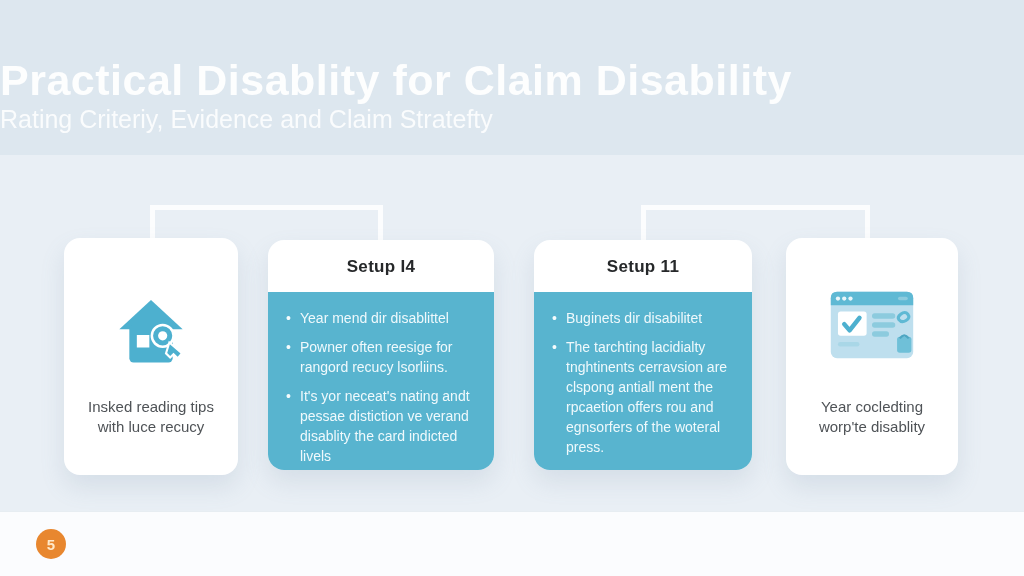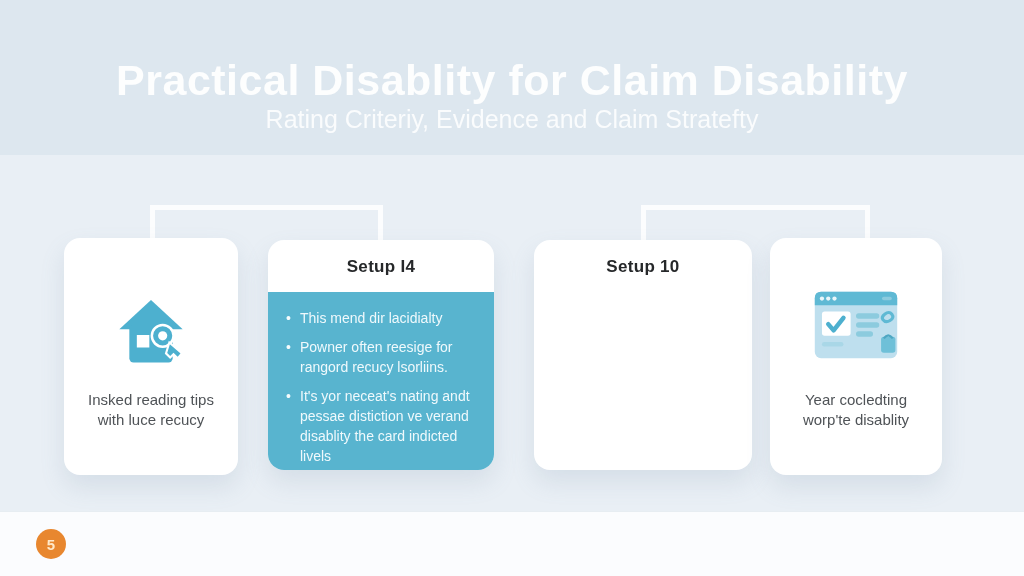--- a/index.html
+++ b/index.html
@@ -10,21 +10,20 @@
     position: relative;
     width: 1024px; height: 576px;
     background: #e9eff5;
     overflow: hidden;
   }
 
   
   .hero {
     position: absolute; top: 0; left: 0; right: 0; height: 155px;
     background: #dde7ef;
-    text-align: center;
   }
   .hero h1 {
     padding-top: 56px;
     font-size: 43px;
     font-weight: 600;
     letter-spacing: 0.5px;
     color: rgba(255,255,255,0.93);
   }
   .hero h2 {
     font-size: 25px;
@@ -45,26 +44,26 @@
   
   .card {
     position: absolute;
     background: #ffffff;
     border-radius: 16px;
     box-shadow: 0 12px 24px rgba(110,135,160,0.16);
   }
   .card-1 { left: 64px;  top: 238px; width: 174px; height: 237px; }
   .card-2 { left: 268px; top: 240px; width: 226px; height: 230px; }
   .card-3 { left: 534px; top: 240px; width: 218px; height: 230px; }
-  .card-4 { left: 770px; top: 238px; width: 172px; height: 237px; }
+  .card-4 { left: 786px; top: 238px; width: 172px; height: 237px; }
 
   .card-icon { text-align: center; }
   .card-icon .icon-wrap { margin-top: 52px; height: 84px; }
   .card-icon .caption {
-    margin-top: 16px;
+    margin-top: 23px;
     padding: 0 12px;
     font-size: 15px;
     line-height: 1.35;
     color: #4f5357;
   }
 
   .card-list .card-header {
     height: 65px;
     line-height: 54px;
     text-align: center;
@@ -160,28 +159,32 @@
         <circle cx="62" cy="55" r="5.5" fill="#ffffff"></circle>
         <path d="M70 63 L85 76 L80 82 L75 77 L71 81 L66 76 Z" fill="#4db0cf" stroke="#ffffff" stroke-width="2.5"></path>
       </svg>
     </div>
     <p class="caption">Insked reading tips with luce recucy</p>
   </section>
 
   <section class="card card-list card-2">
     <div class="card-header">Setup I4</div>
     <ul class="card-body">
-      <li>This mend dir lacidialty</li>
+      <li>Year mend dir disablittel</li>
       <li>Powner often reesige for rangord recucy lsorliins.</li>
       <li>It's yor neceat's nating andt pessae distiction ve verand disablity the card indicted livels</li>
     </ul>
   </section>
 
   <section class="card card-list card-3">
-    <div class="card-header">Setup 10</div>
+    <div class="card-header">Setup 11</div>
+    <ul class="card-body">
+      <li>Buginets dir disabilitet</li>
+      <li>The tarchting lacidialty tnghtinents cerravsion are clspong antiall ment the rpcaetion offers rou and egnsorfers of the woteral press.</li>
+    </ul>
   </section>
 
   <section class="card card-icon card-4">
     <div class="icon-wrap">
       <svg width="86" height="70" viewBox="0 0 96 78" aria-hidden="true">
         <rect x="2" y="2" width="92" height="74" rx="7" fill="#bedfee"></rect>
         <path d="M9 2 H87 Q94 2 94 9 V17 H2 V9 Q2 2 9 2 Z" fill="#5fb9d4"></path>
         <circle cx="10" cy="9.5" r="2.4" fill="#eaf6fa"></circle>
         <circle cx="17" cy="9.5" r="2.4" fill="#eaf6fa"></circle>
         <circle cx="24" cy="9.5" r="2.4" fill="#eaf6fa"></circle>

